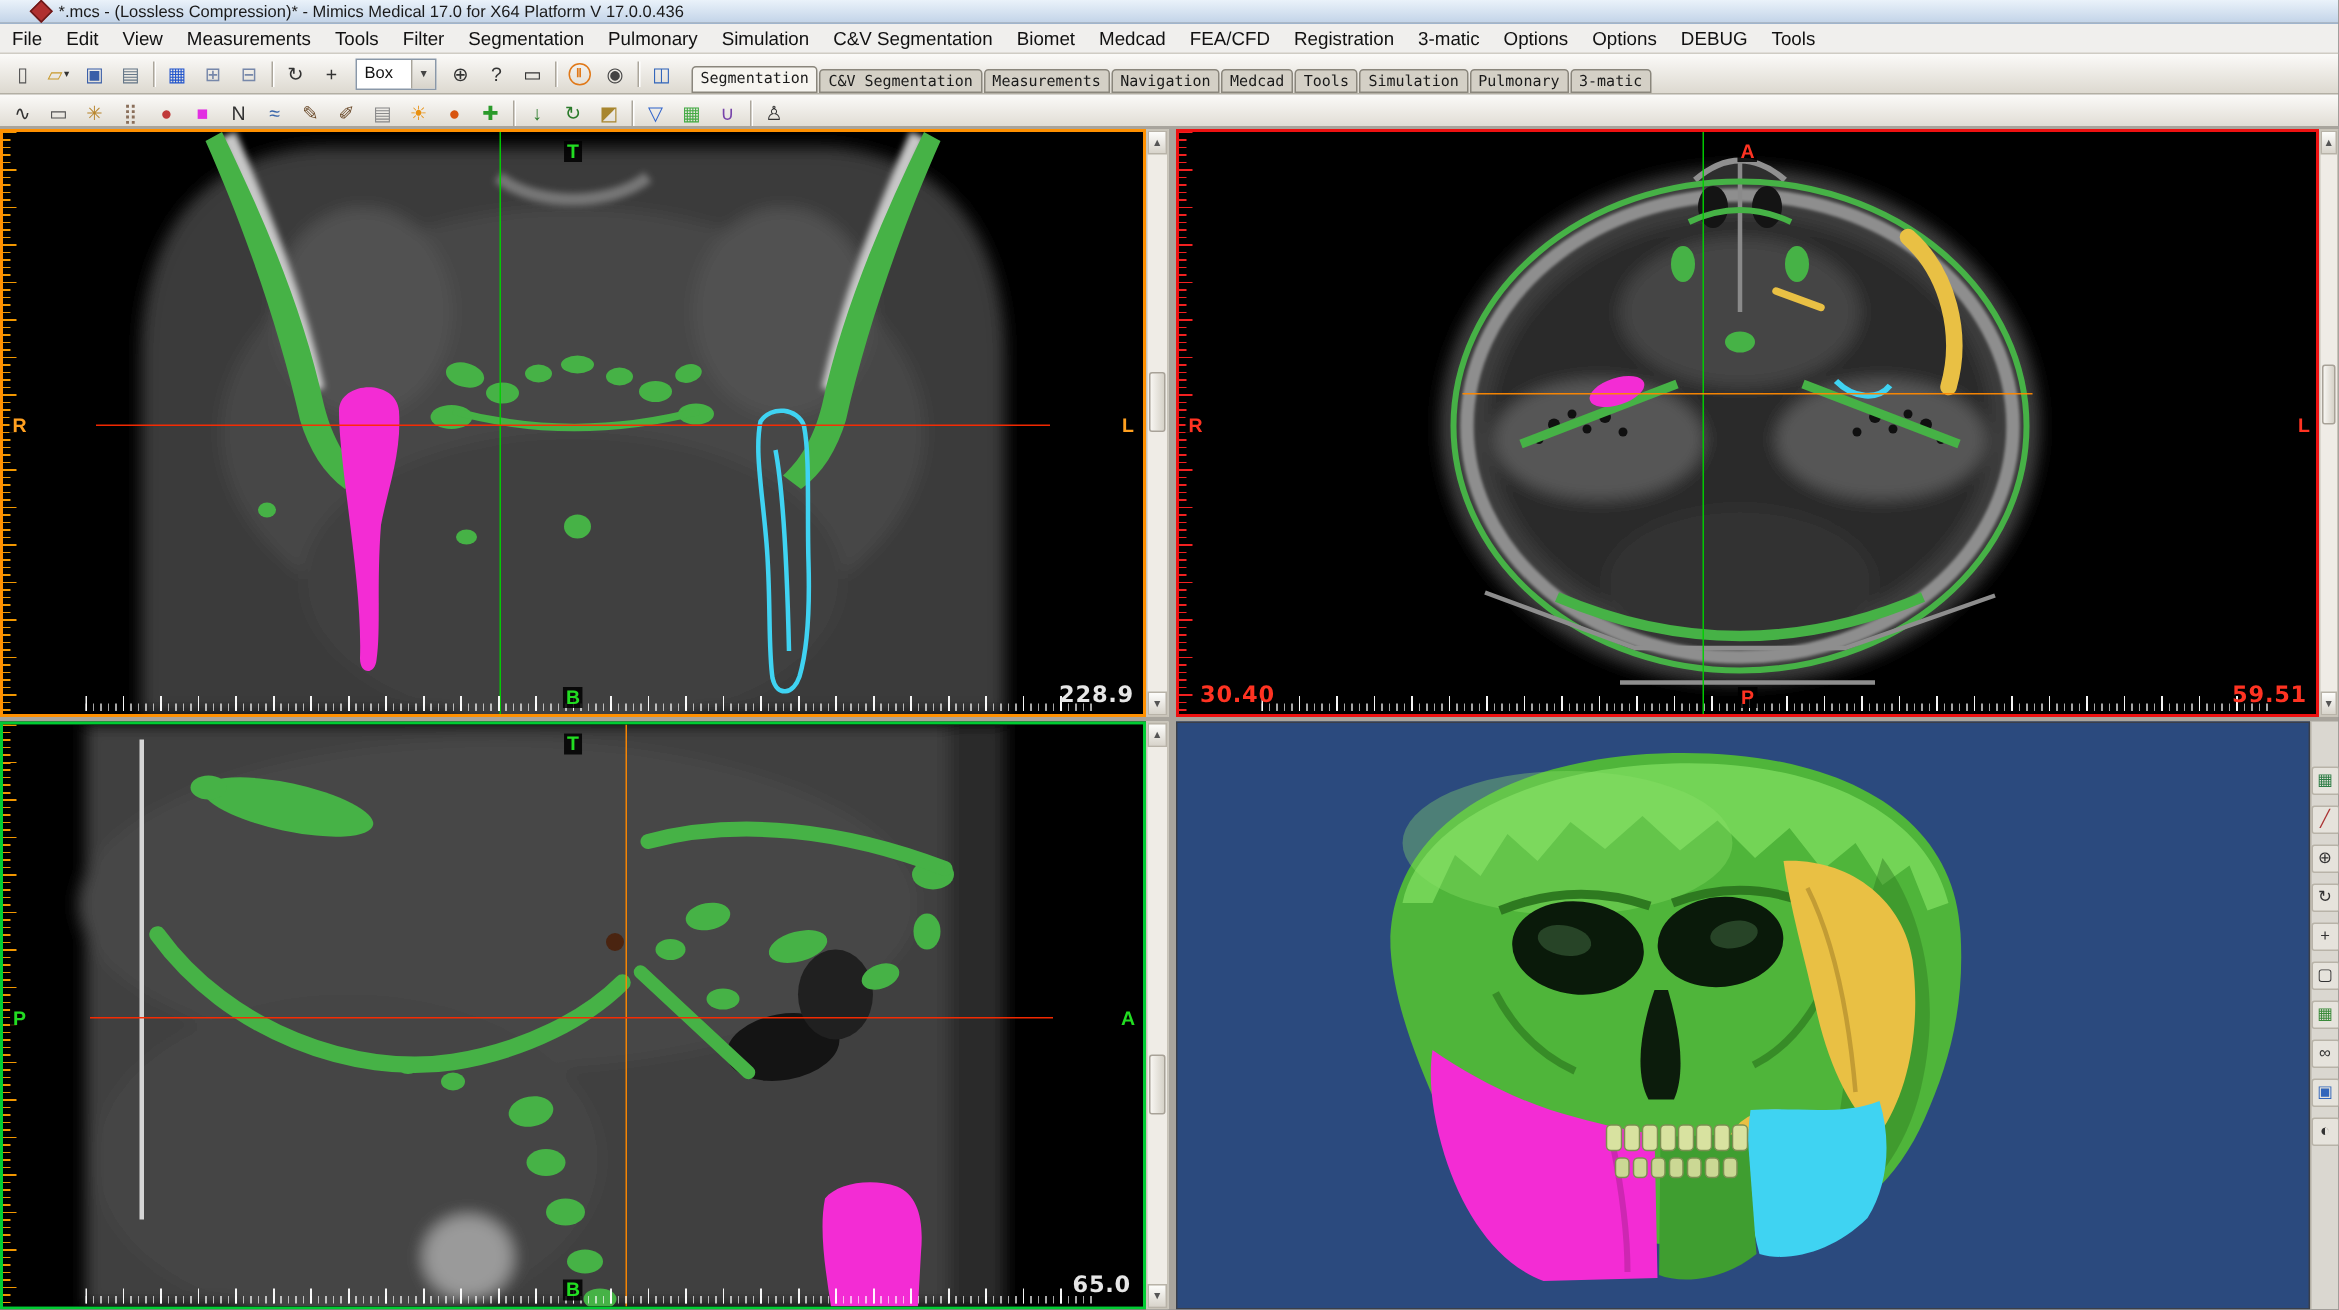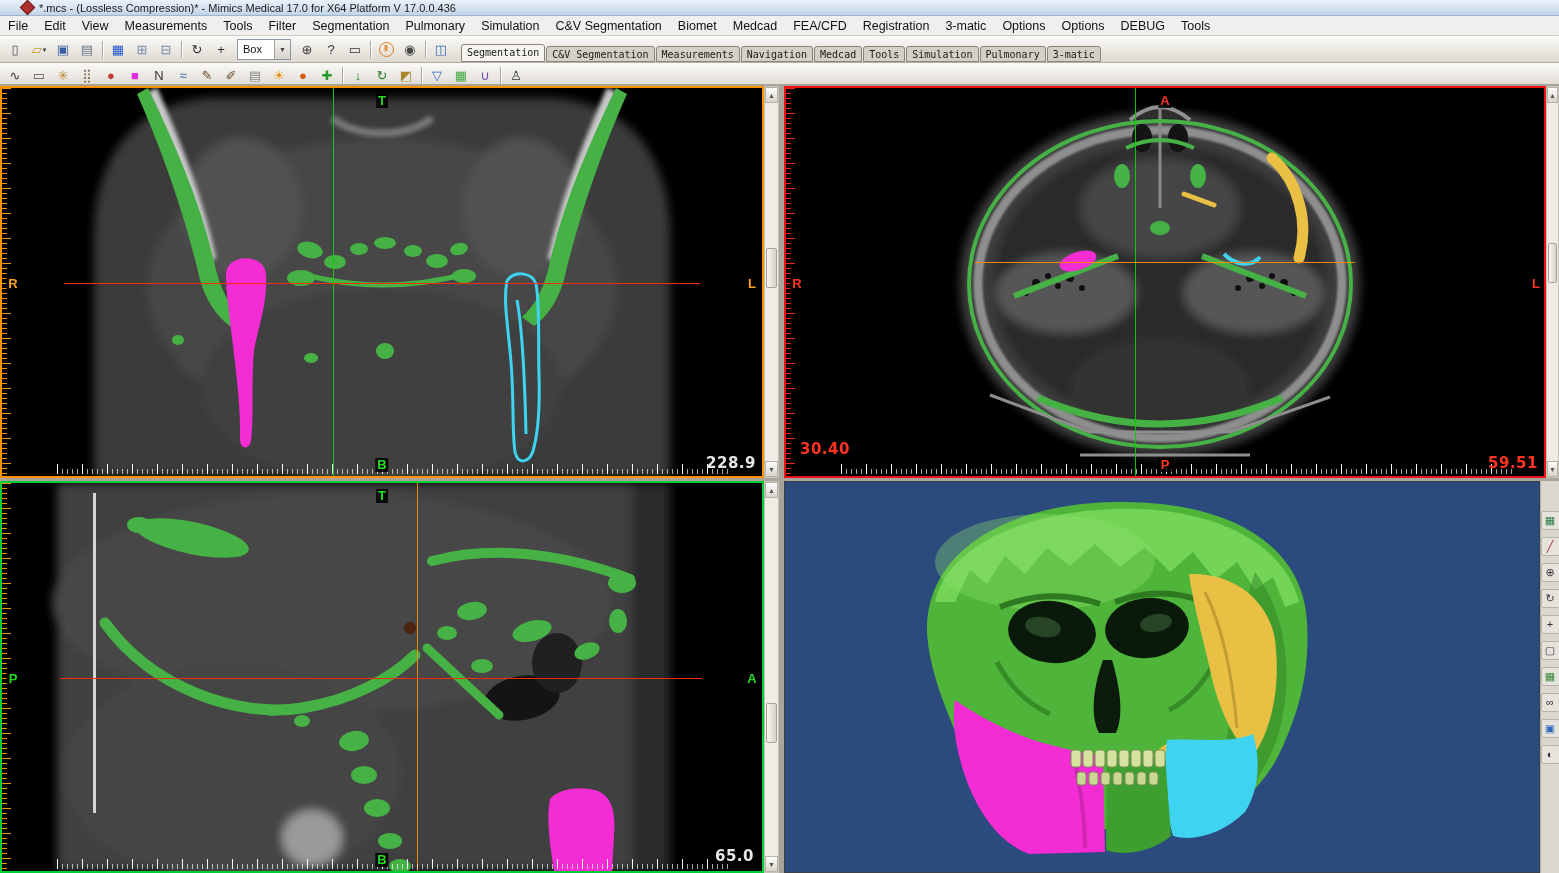--- a/index.html
+++ b/index.html
@@ -398,21 +398,21 @@
         </g>
       </svg>
       <div class="xline v" style="left:349px;background:var(--crosshair-sagittal,#00d000);"></div>
       <div class="xline h" style="top:174px;left:189px;width:380px;background:var(--crosshair-coronal,#ff8800);"></div>
       <div class="vruler" style="--rc:var(--ruler-axial,#ff2222);"></div>
       <div class="hruler"></div>
       <span class="orient t" style="color:var(--letter-red,#ff3322);">A</span>
       <span class="orient b" style="color:var(--letter-red,#ff3322);">P</span>
       <span class="orient l" style="color:var(--letter-red,#ff3322);">R</span>
       <span class="orient r" style="color:var(--letter-red,#ff3322);">L</span>
-      <span class="slice-label" style="left:14px;bottom:18px;color:var(--slice-text-red,#ff3322);">30.40</span>
+      <span class="slice-label" style="left:14px;bottom:4px;color:var(--slice-text-red,#ff3322);">30.40</span>
       <span class="slice-label" style="right:6px;bottom:4px;color:var(--slice-text-red,#ff3322);">59.51</span>
     </div>
     <div class="scrollbar narrow" style="left:1546px;top:2px;height:392px;">
       <div class="sb-btn">▲</div>
       <div class="sb-track">
           <div class="sb-thumb" style="top:140px;"></div>
         </div>
       <div class="sb-btn">▼</div>
     </div>
 

